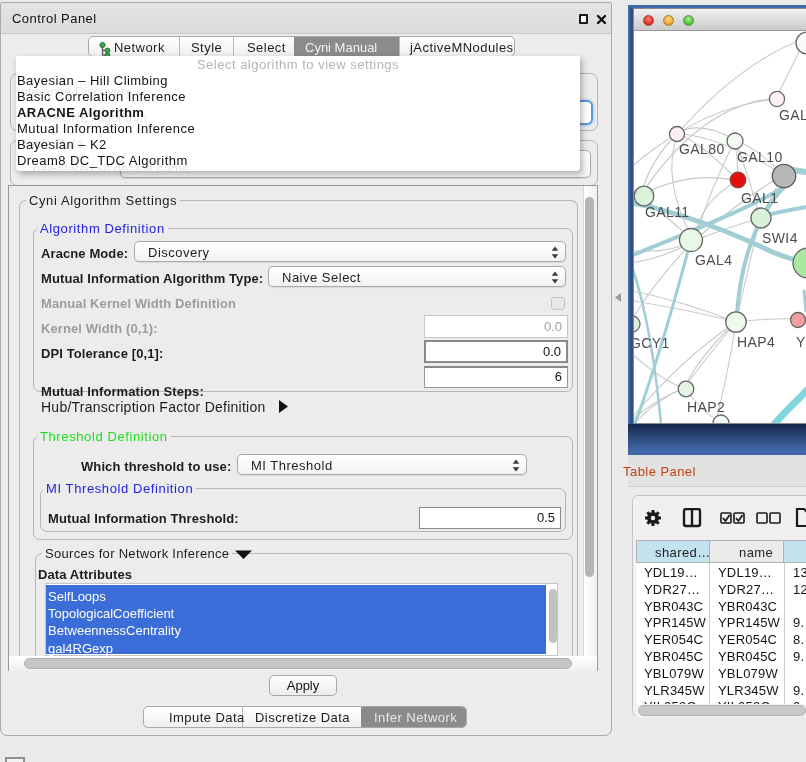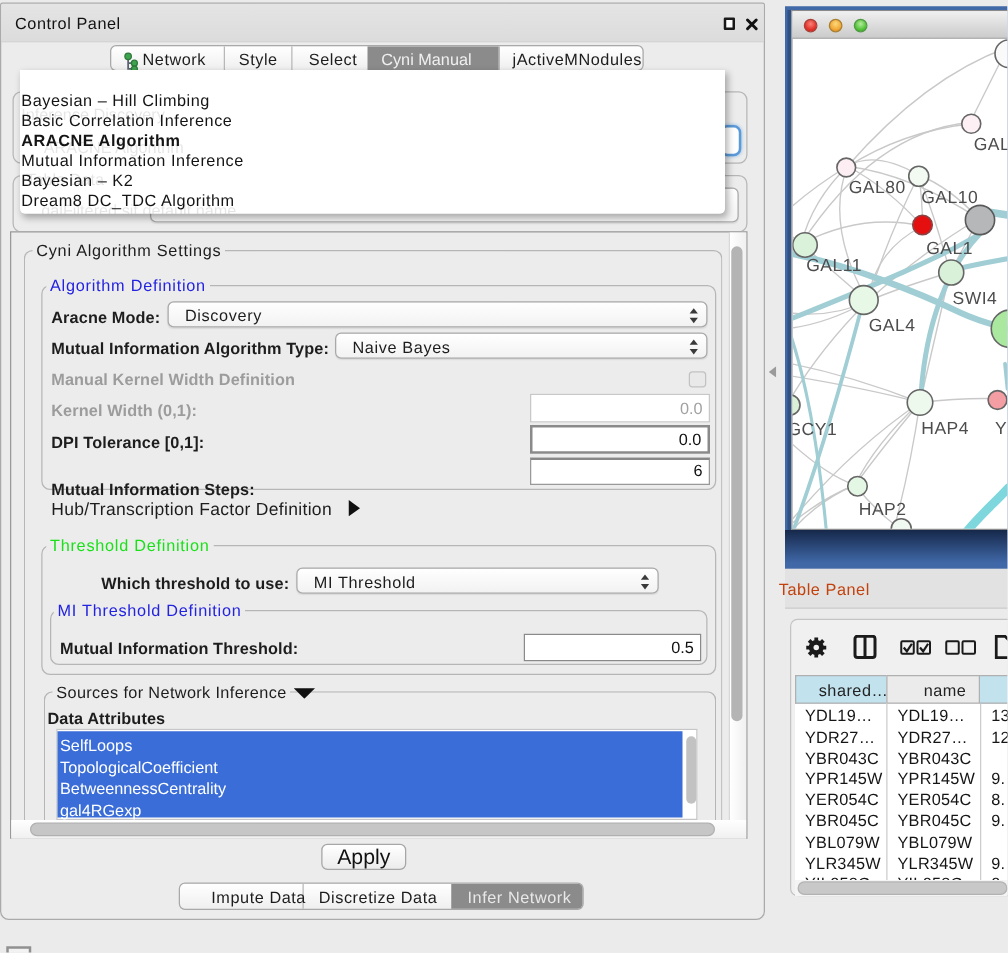--- a/index.html
+++ b/index.html
@@ -65,21 +65,21 @@
 <div class="combo" style="left:134px; top:241px; width:432px; height:21px;">
     <span class="ctext">Discovery</span>
   <svg class="spin" viewBox="0 0 8 13">
       <path d="M4,0.5 L7.3,4.8 H0.7 Z" fill="#3a3a3a"></path>
       <path d="M4,12.5 L0.7,8.2 H7.3 Z" fill="#3a3a3a"></path>
     </svg>
   </div>
 
 <div class="abs b13" style="left:41px; top:271px;">Mutual Information Algorithm Type:</div>
 <div class="combo" style="left:268px; top:266px; width:298px; height:21px;">
-    <span class="ctext">Naive Bayes</span>
+    <span class="ctext">Naive Select</span>
   <svg class="spin" viewBox="0 0 8 13">
       <path d="M4,0.5 L7.3,4.8 H0.7 Z" fill="#3a3a3a"></path>
       <path d="M4,12.5 L0.7,8.2 H7.3 Z" fill="#3a3a3a"></path>
     </svg>
   </div>
 
 <div class="abs b13" style="left:41px; top:296px; color:#9c9c9c;">Manual Kernel Width Definition</div>
 <div class="abs" style="left:551px; top:297px; width:14px; height:13px; background:#e9e9e9; border:1px solid #c2c2c2; border-radius:3px;"></div>
 
 <div class="abs b13" style="left:41px; top:321px; color:#9c9c9c;">Kernel Width (0,1):</div>
@@ -123,32 +123,33 @@
 <div class="abs" style="left:45px; top:583px; width:513px; height:73px; background:#ffffff; border:1px solid #c6c6c6;"></div>
 <div class="abs" style="left:46px; top:585px; width:500px; height:69px; background:#3a6dd8;"></div>
 <div class="abs" style="left:48px; top:588px; font-size:13px; color:#ffffff; line-height:17.2px;">SelfLoops<br>TopologicalCoefficient<br>BetweennessCentrality<br>gal4RGexp</div>
 <div class="abs" style="left:549px; top:589px; width:8px; height:54px; background:#c2c2c2; border-radius:4px;"></div>
 
 <div class="abs" style="left:583px; top:186px; width:14px; height:470px; background:linear-gradient(to right,#ffffff,#f0f0f0); border-left:1px solid #d8d8d8;"></div>
 <div class="abs" style="left:585px; top:197px; width:9px; height:380px; background:#b4b4b4; border-radius:4.5px;"></div>
 <div class="abs" style="left:9px; top:656px; width:588px; height:15px; background:linear-gradient(#ffffff,#f0f0f0);"></div>
 <div class="abs" style="left:24px; top:658px; width:548px; height:11px; background:#c6c6c6; border-radius:5.5px; border:1px solid #b0b0b0;"></div>
 
-<div class="abs" style="left:257px; top:675px; width:68px; height:21px; background:linear-gradient(#ffffff,#ececec); border:1px solid #a6a6a6; border-radius:5px; text-align:center; font-size:17px; color:#111; line-height:20px;">Apply</div>
+<div class="abs" style="left:269px; top:675px; width:68px; height:21px; background:linear-gradient(#ffffff,#ececec); border:1px solid #a6a6a6; border-radius:5px; text-align:center; font-size:13px; color:#111; line-height:20px;">Apply</div>
 
 <div class="abs" style="left:143px; top:706px; width:324px; height:22px; background:linear-gradient(#ffffff,#efefef); border:1px solid #a9a9a9; border-radius:5px; overflow:hidden;">
   <div class="abs" style="left:0; top:0; width:99px; height:22px; border-right:1px solid #b8b8b8;"></div>
   <div class="abs" style="left:99px; top:0; width:118px; height:22px;"></div>
   <div class="abs" style="left:217px; top:0; width:107px; height:22px; background:#8b8b8b;"></div>
   <div class="abs r13" style="left:25px; top:3px;">Impute Data</div>
   <div class="abs r13" style="left:111px; top:3px;">Discretize Data</div>
   <div class="abs" style="left:230px; top:3px; font-size:13px; color:#e8e8e8; letter-spacing:0.45px;">Infer Network</div>
 </div>
 
 <div class="abs" style="left:16px; top:56px; width:564px; height:115px; background:#ffffff; box-shadow:2px 3px 6px rgba(0,0,0,0.3); border-radius:0 0 4px 4px; overflow:hidden;">
+  <div class="abs" style="left:0; top:1px; width:564px; height:14px; text-align:center; font-size:13px; color:#b4b4b4; letter-spacing:0.5px;">Select algorithm to view settings</div>
   <div class="abs" style="left:1px; top:28px; color:rgba(0,0,0,0.10); font-size:13px;">Inference Discovery</div>
   <div class="abs" style="left:19px; top:54px; color:rgba(0,0,0,0.10); font-size:13px;">ARACNE Algorithm</div>
   <div class="abs" style="left:5px; top:80px; color:rgba(0,0,0,0.10); font-size:13px;">Table Data</div>
   <div class="abs" style="left:17px; top:105px; color:rgba(0,0,0,0.10); font-size:13px;">galFiltered.sif default name</div>
   <div class="abs" style="left:1px; top:17px; font-size:13px; color:#141414; line-height:16.1px; letter-spacing:0.45px;">Bayesian – Hill Climbing<br>Basic Correlation Inference<br><b>ARACNE Algorithm</b><br>Mutual Information Inference<br>Bayesian – K2<br>Dream8 DC_TDC Algorithm</div>
 </div>
 
 <svg class="abs" style="left:615px; top:293px;" width="6" height="9" viewBox="0 0 6 9">
     <path d="M6,0 L0,4.5 L6,9 Z" fill="#9a9a9a"></path>
   </svg>

